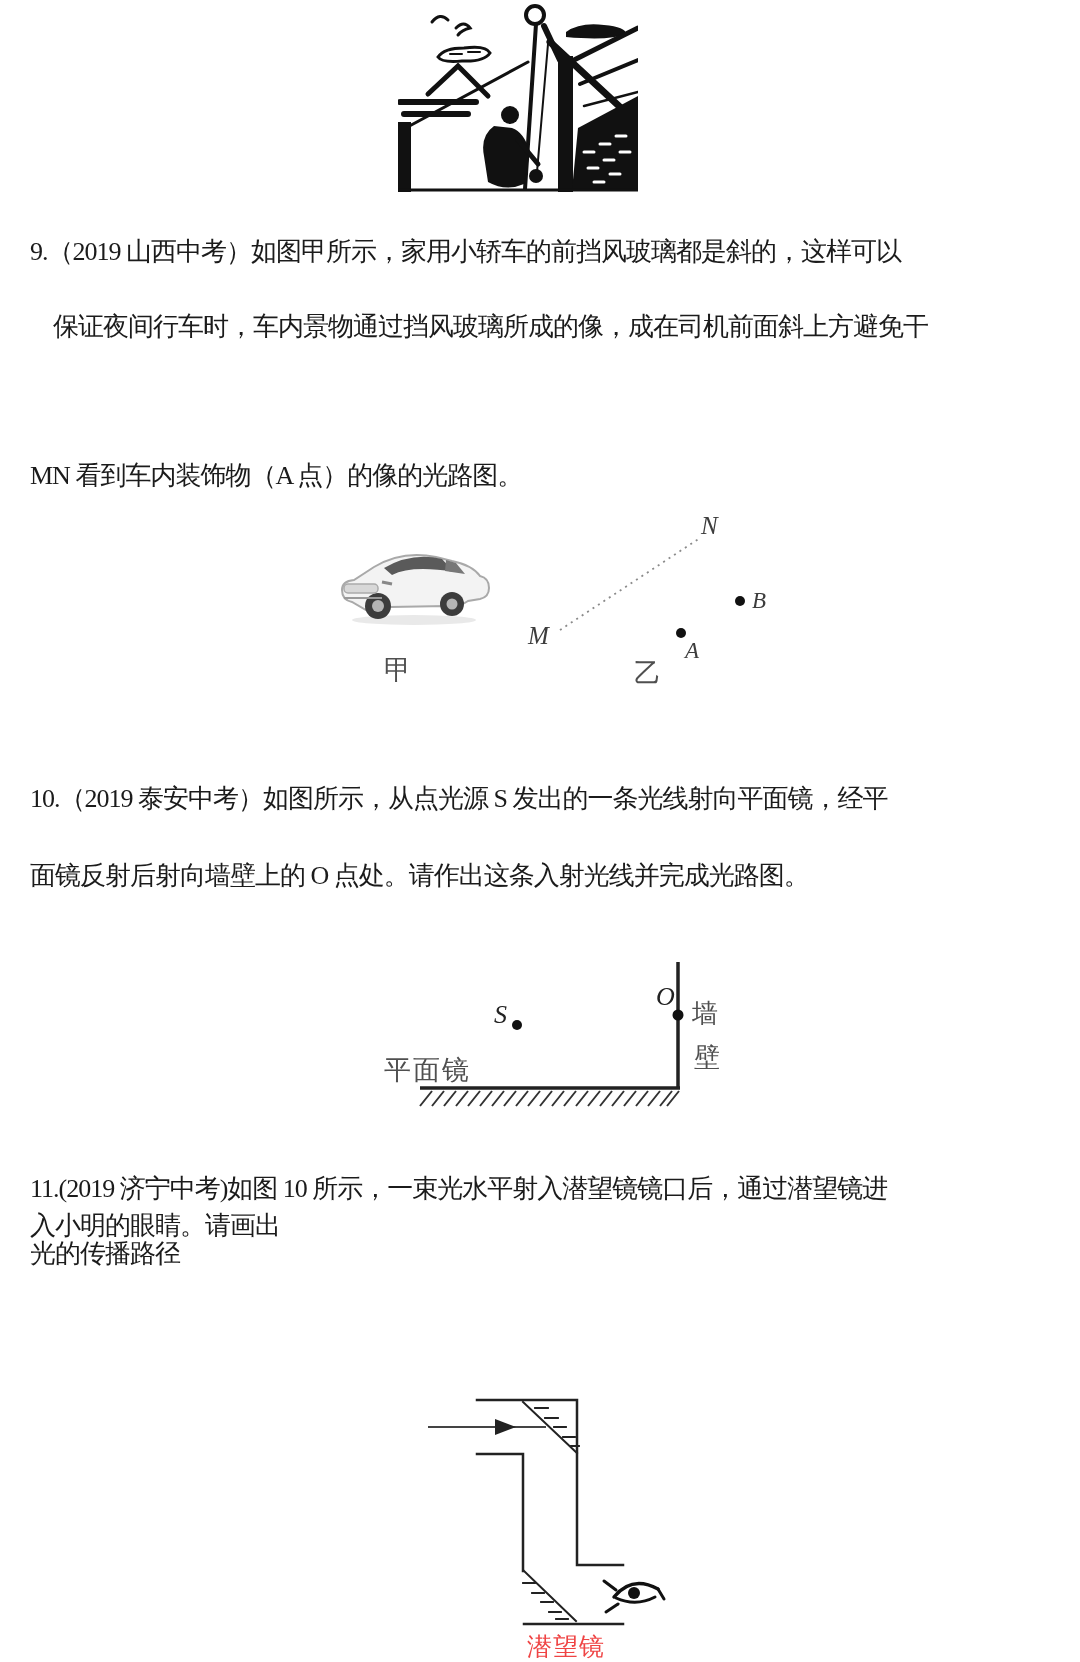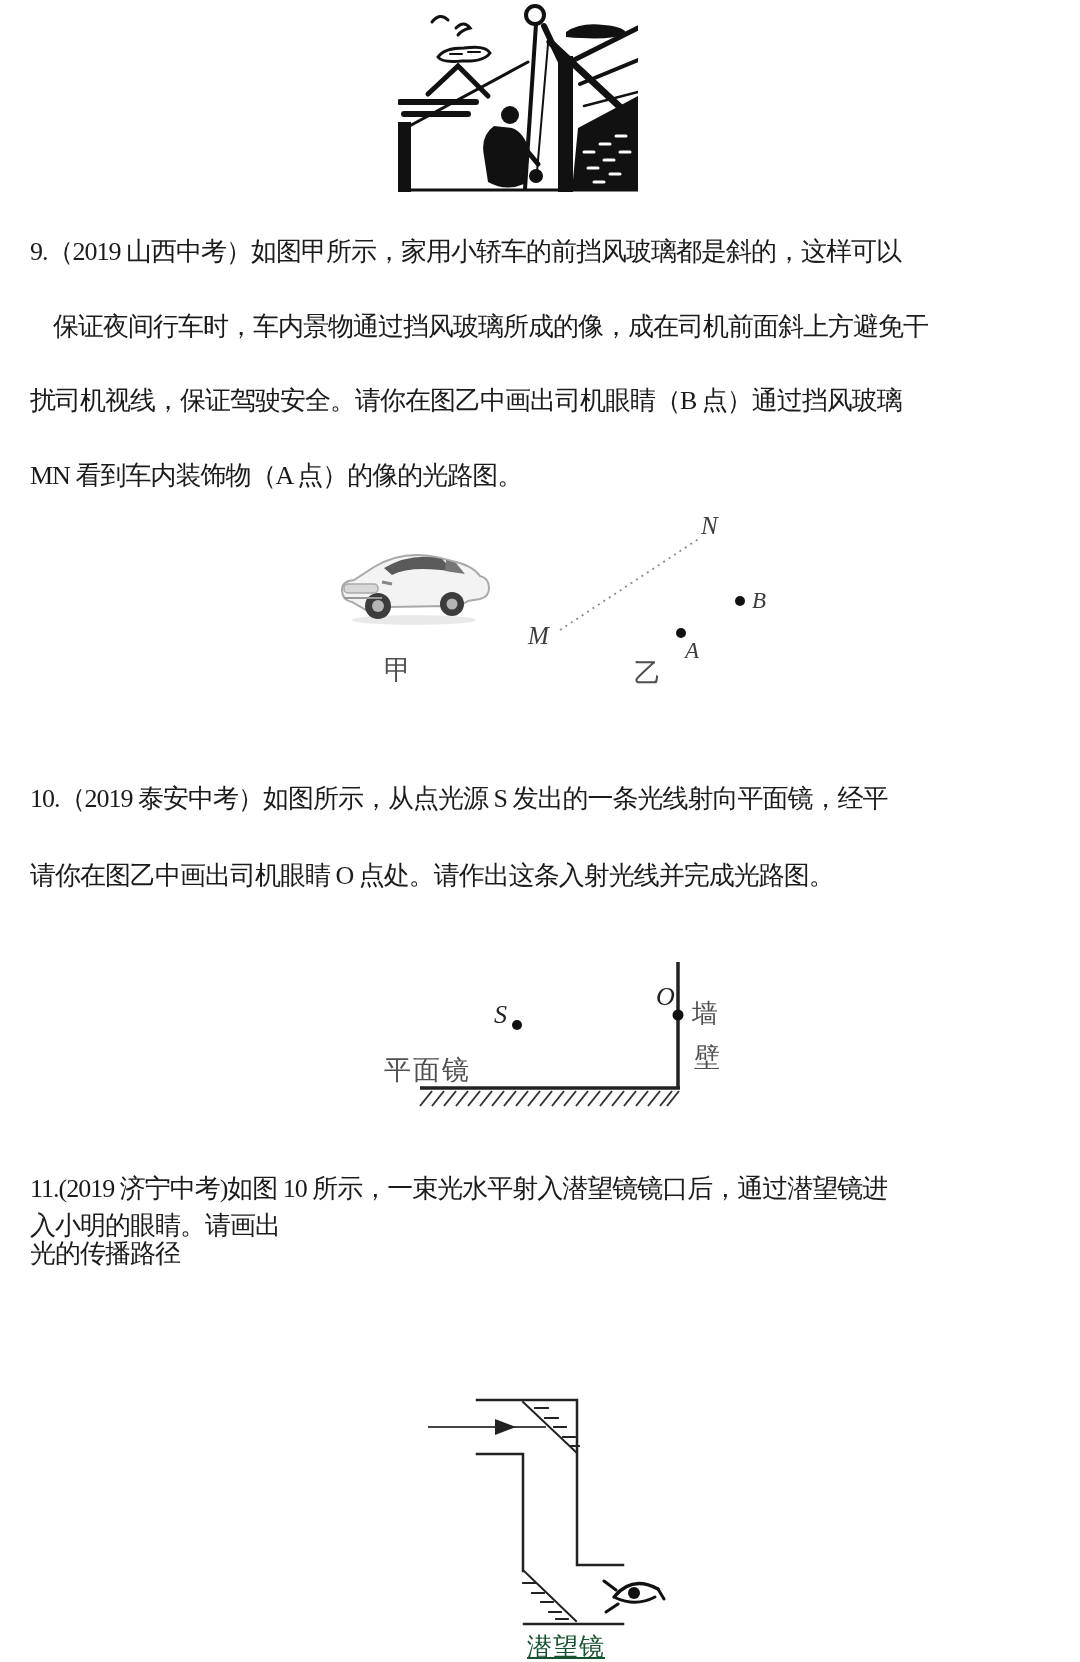--- a/index.html
+++ b/index.html
@@ -51,21 +51,20 @@
       <path d="M186,150 h10 M202,142 h10 M218,134 h10 M190,166 h10 M206,158 h10 M222,150 h10 M196,180 h10 M212,172 h10" stroke="#fff" stroke-width="3"></path>
       <path d="M176,58 L240,26" stroke-width="5"></path>
       <path d="M182,82 L240,58" stroke-width="4"></path>
       <path d="M186,104 L240,90" stroke-width="2.5"></path>
       <path d="M0,188 H240" stroke-width="3"></path>
     </g>
   </svg>
 
   <span class="tline" style="top:234px;">9.（2019 山西中考）如图甲所示，家用小轿车的前挡风玻璃都是斜的，这样可以</span>
   <span class="tline" style="top:309px;margin-left:23px;">保证夜间行车时，车内景物通过挡风玻璃所成的像，成在司机前面斜上方避免干</span>
-  <span class="tline" style="top:383px;">扰司机视线，保证驾驶安全。请你在图乙中画出司机眼睛（B 点）通过挡风玻璃</span>
   <span class="tline" style="top:458px;">MN 看到车内装饰物（A 点）的像的光路图。</span>
 
   <svg style="left:330px; top:495px;" width="450" height="200" viewBox="330 495 450 200">
 
     <g transform="translate(338,542)">
       <ellipse cx="76" cy="78" rx="62" ry="5" fill="#e9e9e9"></ellipse>
       <path d="M14,60 q-10,-2 -10,-12 q0,-9 12,-10 l20,-13 q28,-17 62,-10 l16,4 q20,4 28,15 q9,2 9,12 q0,9 -9,11 l-12,2 q-10,7 -22,5 l-56,1 q-12,5 -24,3 z" fill="#f3f3f3" stroke="#a9a9a9" stroke-width="2"></path>
       <path d="M46,26 q28,-16 58,-9 l12,13 q-42,-7 -62,3 z" fill="#5a5a5a"></path>
       <path d="M108,18 l10,3 9,11 -20,-3 z" fill="#777"></path>
       <ellipse cx="40" cy="64" rx="13" ry="13" fill="#3c3c3c"></ellipse>
@@ -82,21 +81,21 @@
     <circle cx="740" cy="601" r="5" fill="#111"></circle>
   </svg>
   <span class="figlabel pt" style="left:701px; top:512px;">N</span>
   <span class="figlabel pt" style="left:528px; top:622px;">M</span>
   <span class="figlabel pt" style="left:752px; top:588px; font-size:23px;">B</span>
   <span class="figlabel pt" style="left:685px; top:638px; font-size:23px;">A</span>
   <span class="figlabel cjk" style="left:384px; top:652px;">甲</span>
   <span class="figlabel cjk" style="left:634px; top:655px;">乙</span>
 
   <span class="tline" style="top:781px;text-align:center;">10.（2019 泰安中考）如图所示，从点光源 S 发出的一条光线射向平面镜，经平</span>
-  <span class="tline" style="top:858px;">请你在图乙中画出司机眼睛 O 点处。请作出这条入射光线并完成光路图。</span>
+  <span class="tline" style="top:858px;">面镜反射后射向墙壁上的 O 点处。请作出这条入射光线并完成光路图。</span>
 
   <svg style="left:370px; top:950px;" width="340" height="165" viewBox="370 950 340 165">
     <line x1="420" y1="1088" x2="680" y2="1088" stroke="#222" stroke-width="3.5"></line>
     <path stroke="#333" stroke-width="2" fill="none" d="M432,1091 l-12,15 M444,1091 l-12,15 M456,1091 l-12,15 M468,1091 l-12,15 M480,1091 l-12,15 M492,1091 l-12,15 M504,1091 l-12,15 M516,1091 l-12,15 M528,1091 l-12,15 M540,1091 l-12,15 M552,1091 l-12,15 M564,1091 l-12,15 M576,1091 l-12,15 M588,1091 l-12,15 M600,1091 l-12,15 M612,1091 l-12,15 M624,1091 l-12,15 M636,1091 l-12,15 M648,1091 l-12,15 M660,1091 l-12,15 M672,1091 l-12,15 M679,1091 l-12,15"></path>
     <line x1="678" y1="962" x2="678" y2="1088" stroke="#222" stroke-width="3.5"></line>
     <circle cx="517" cy="1025" r="5" fill="#111"></circle>
     <circle cx="678" cy="1015" r="5.5" fill="#111"></circle>
   </svg>
   <span class="figlabel pt dark" style="left:494px; top:1000px; font-size:26px;">S</span>
   <span class="figlabel pt dark" style="left:656px; top:982px; font-size:26px;">O</span>
@@ -124,15 +123,15 @@
     </g>
     <g stroke="#111" fill="none" stroke-linecap="round">
       <path d="M614,1597 Q632,1575 658,1589" stroke-width="3.5"></path>
       <path d="M616,1598 Q636,1607 655,1597" stroke-width="3"></path>
       <circle cx="634" cy="1593" r="6" fill="#111" stroke="none"></circle>
       <path d="M616,1590 L604,1581" stroke-width="3"></path>
       <path d="M618,1604 L606,1612" stroke-width="3"></path>
       <path d="M658,1589 L664,1599" stroke-width="3"></path>
     </g>
   </svg>
-  <span class="figlabel cjk dark" style="left:527px; top:1630px; font-size:25px; color:#14532d; letter-spacing:1px;text-decoration:underline;">潜望镜</span>
+  <span class="figlabel cjk dark" style="left:527px; top:1630px; font-size:25px; color:#ef4444; letter-spacing:1px;">潜望镜</span>
 
 </div>
 
 </body></html>

